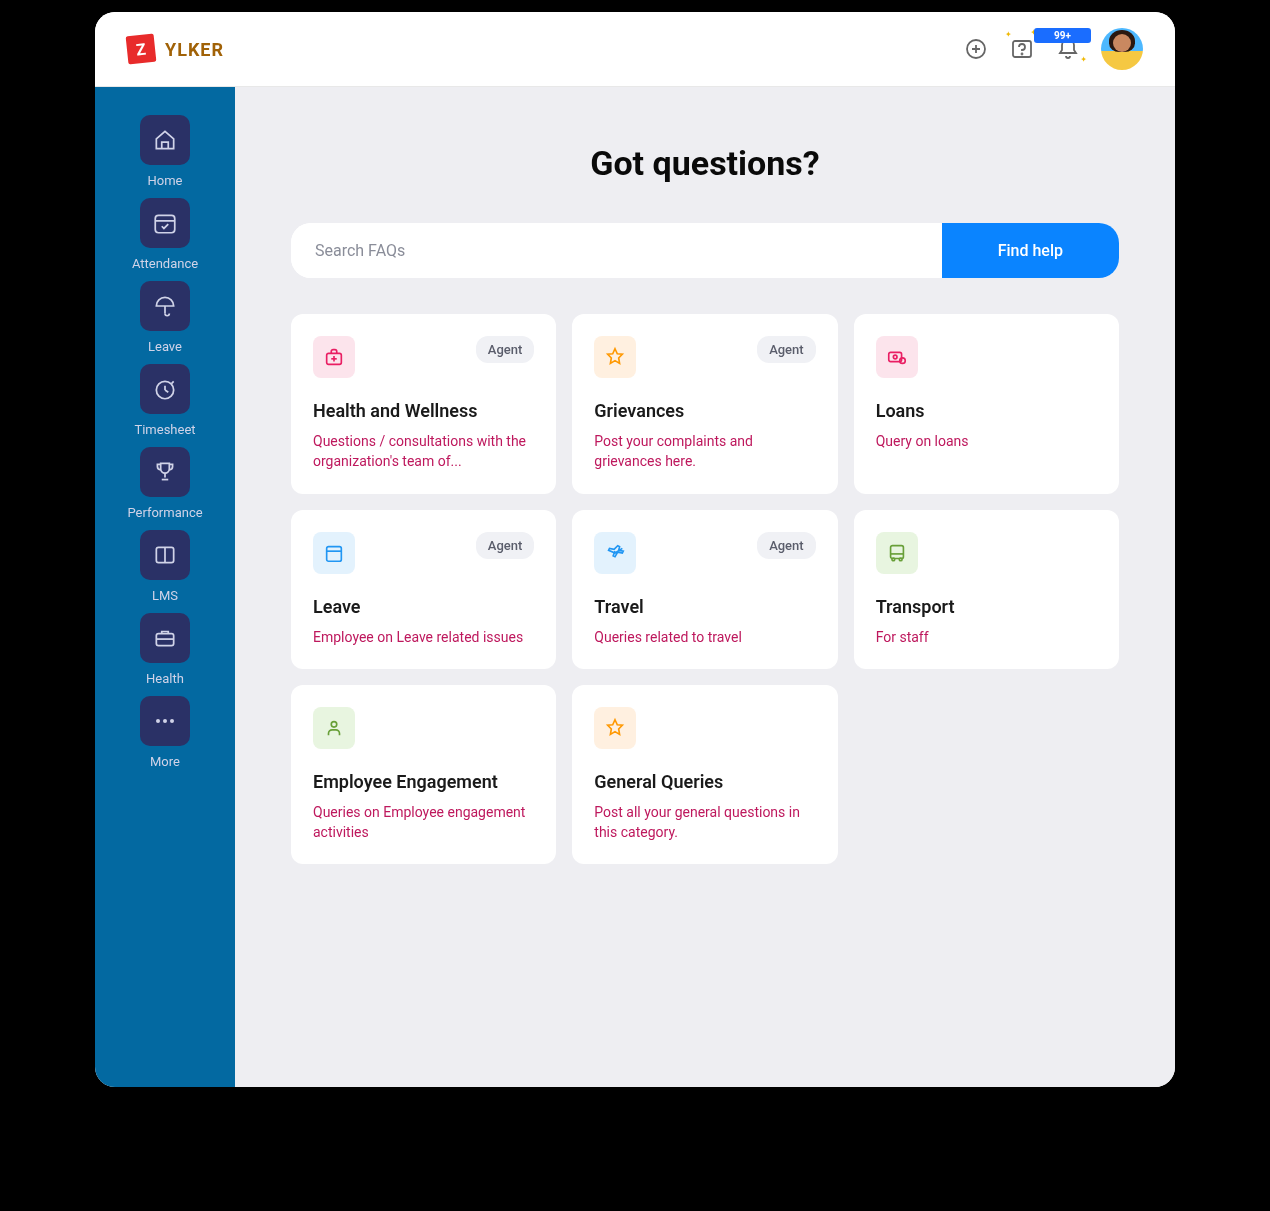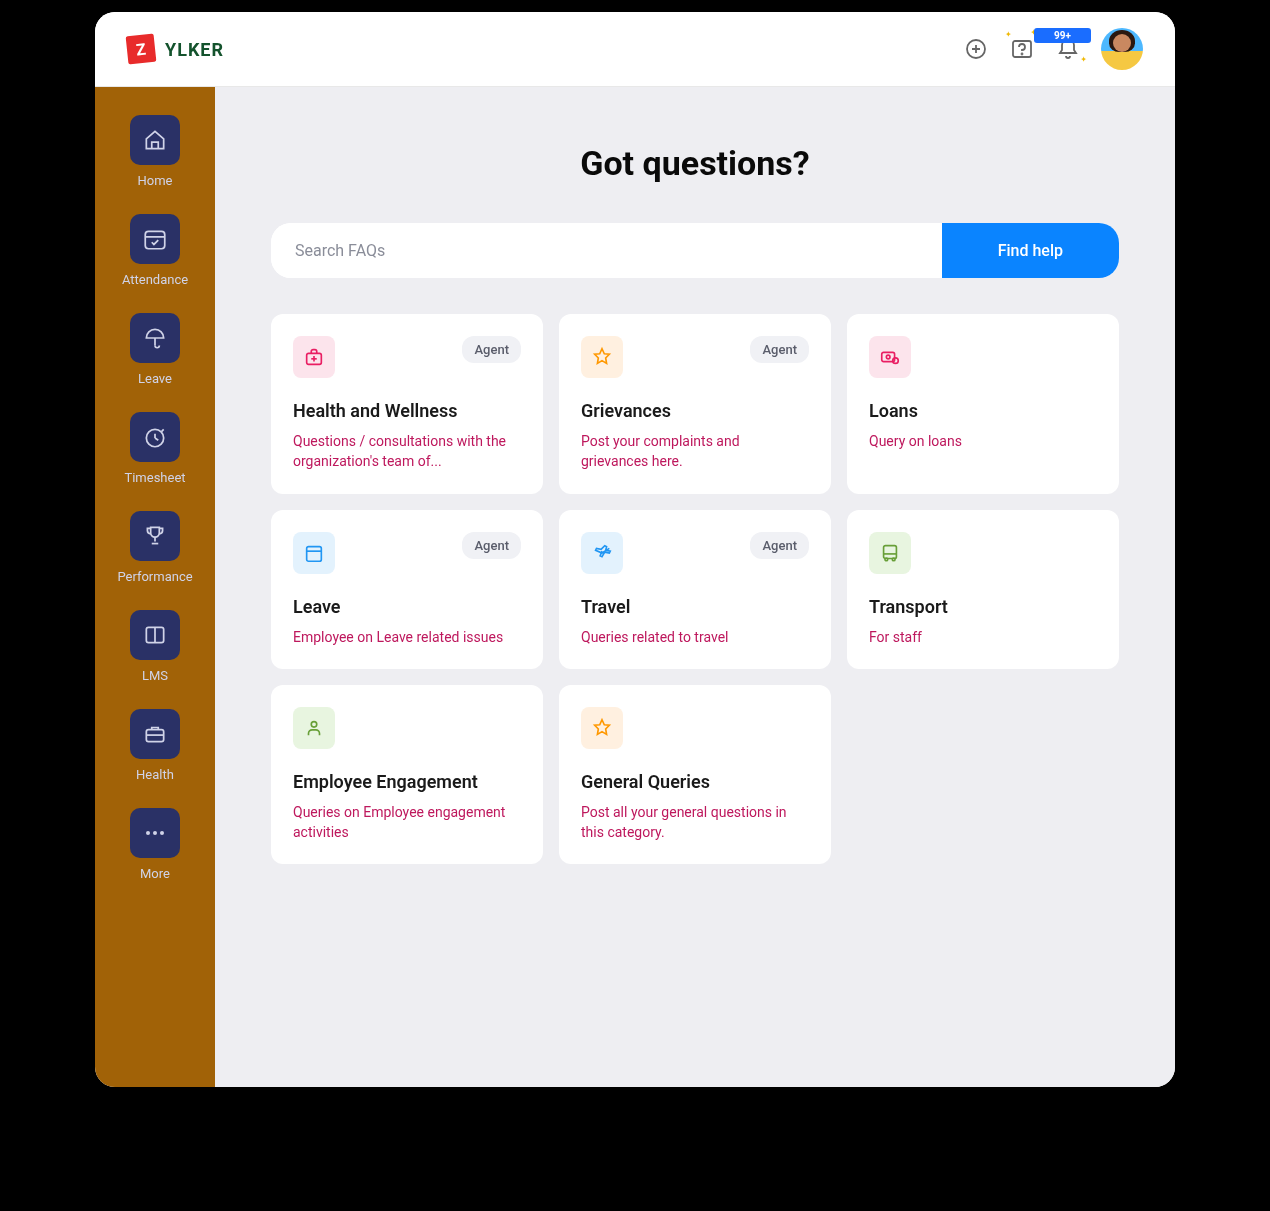--- a/index.html
+++ b/index.html
@@ -43,21 +43,21 @@
       transform: rotate(-6deg);
       display: flex;
       align-items: center;
       justify-content: center;
       color: #fff;
       font-weight: 700;
       font-size: 16px;
       border-radius: 2px;
     }
     .logo-text {
-      color: #14532d;
+      color: #a16207;
       font-weight: 700;
       font-size: 18px;
       letter-spacing: 1px;
       margin-left: 6px;
     }
     .header-actions {
       display: flex;
       align-items: center;
       gap: 20px;
     }
@@ -118,26 +118,26 @@
       transform: translateX(-50%);
       width: 26px;
       height: 22px;
       border-radius: 50% 50% 40% 40%;
       background: #2a1810;
     }
     .body {
       display: flex;
     }
     .sidebar {
-      width: 120px;
-      background: #a16207;
+      width: 140px;
+      background: #0369a1;
       padding: 24px 12px;
       display: flex;
       flex-direction: column;
-      gap: 18px;
+      gap: 2px;
       min-height: 1000px;
     }
     .nav-item {
       display: flex;
       flex-direction: column;
       align-items: center;
       gap: 8px;
       color: #d0d3e8;
       cursor: pointer;
       padding: 4px;

